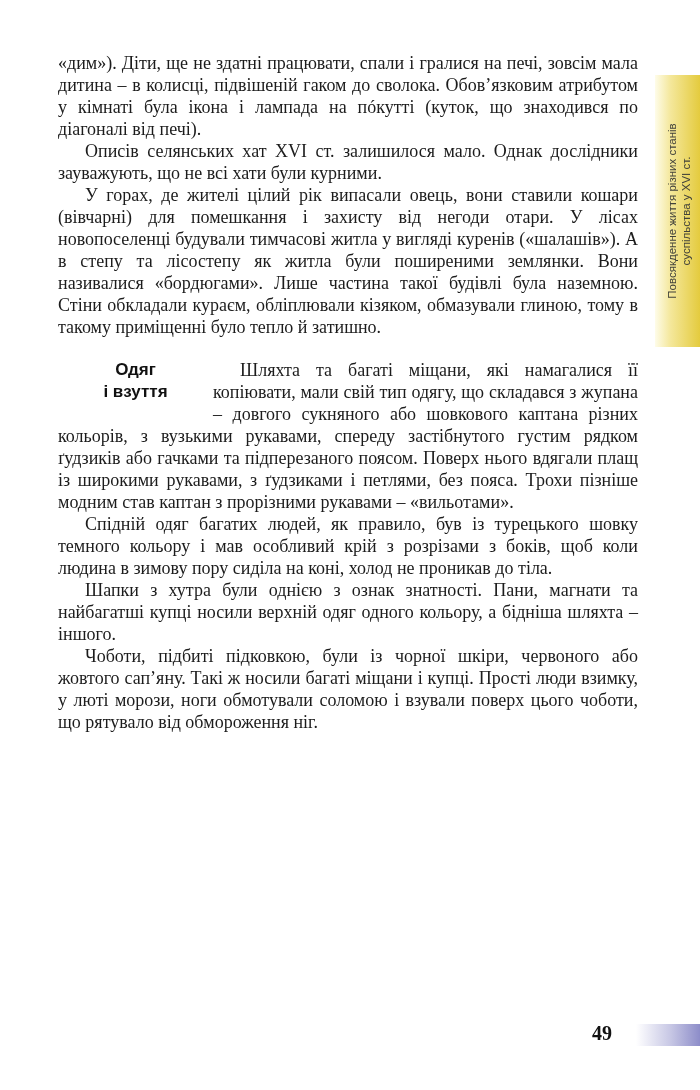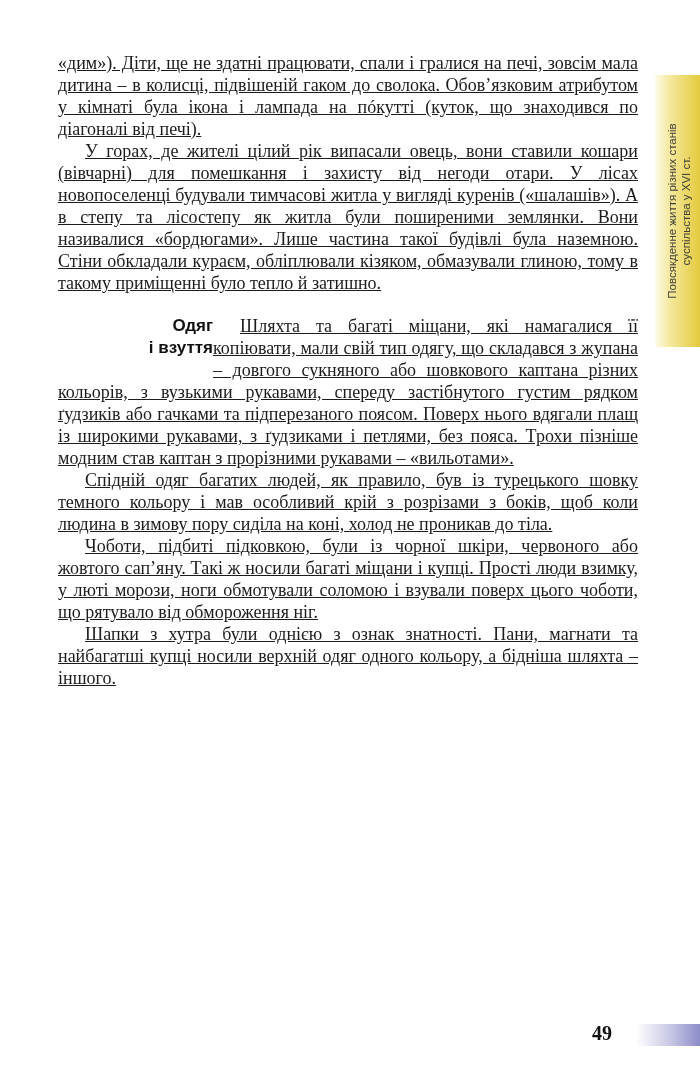--- a/index.html
+++ b/index.html
@@ -9,33 +9,32 @@
     background:#ffffff;
     overflow:hidden;
     font-family:"Liberation Serif", serif;
   }
   .text-col{
     position:absolute;
     left:58px;top:52px;width:580px;
     font-size:18px;line-height:22px;
     text-align:justify;
     color:#1c1c1c;
-    text-decoration:underline;
   }
   .text-col p{margin:0;text-indent:27px;}
   .text-col p.no-indent{text-indent:0;}
   .section{margin-top:21px;}
   .section-head{
     float:left;
     width:155px;height:66px;
     font-family:"Liberation Sans", sans-serif;
     font-weight:bold;
     font-size:17px;line-height:22px;
     color:#111111;
-    text-align:right;
+    text-align:center;
     text-indent:0;
   }
   .side-tab{
     position:absolute;
     left:655px;top:75px;width:45px;height:272px;
     background:linear-gradient(to right,#fefce9 0%,#f4e79a 35%,#e4cb3e 100%);
   }
   .tab-text-wrap{
     position:absolute;
     left:50%;top:50%;
@@ -64,31 +63,32 @@
     background:linear-gradient(to right,#ffffff 0%,#c6c6e4 55%,#8d8dc9 100%);
   }
 </style>
 </head>
 <body>
 
 <div class="page">
 
   <div class="text-col">
     <p class="no-indent">«дим»). Діти, ще не здатні працювати, спали і гралися на печі, зовсім мала дитина – в колисці, підвішеній гаком до сволока. Обов’язковим атрибутом у кімнаті була ікона і лампада на пóкутті (куток, що знаходився по діагоналі від печі).</p>
+    <p>Описів селянських хат XVI ст. залишилося мало. Однак дослідники зауважують, що не всі хати були курними.</p>
     <p>У горах, де жителі цілий рік випасали овець, вони ставили кошари (вівчарні) для помешкання і захисту від негоди отари. У лісах новопоселенці будували тимчасові житла у вигляді куренів («шалашів»). А в степу та лісостепу як житла були поширеними землянки. Вони називалися «бордюгами». Лише частина такої будівлі була наземною. Стіни обкладали кураєм, обліплювали кізяком, обмазували глиною, тому в такому приміщенні було тепло й затишно.</p>
 
     <div class="section">
       <div class="section-head">
         <div>Одяг</div>
         <div>і взуття</div>
       </div>
       <p>Шляхта та багаті міщани, які намагалися її копіювати, мали свій тип одягу, що складався з жупана – довгого сукняного або шовкового каптана різних кольорів, з вузькими рукавами, спереду застібнутого густим рядком ґудзиків або гачками та підперезаного поясом. Поверх нього вдягали плащ із широкими рукавами, з ґудзиками і петлями, без пояса. Трохи пізніше модним став каптан з прорізними рукавами – «вильотами».</p>
       <p>Спідній одяг багатих людей, як правило, був із турецького шовку темного кольору і мав особливий крій з розрізами з боків, щоб коли людина в зимову пору сиділа на коні, холод не проникав до тіла.</p>
+      <p>Шапки з хутра були однією з ознак знатності. Пани, магнати та найбагатші купці носили верхній одяг одного кольору, а бідніша шляхта – іншого.</p>
       <p>Чоботи, підбиті підковкою, були із чорної шкіри, червоного або жовтого сап’яну. Такі ж носили багаті міщани і купці. Прості люди взимку, у люті морози, ноги обмотували соломою і взували поверх цього чоботи, що рятувало від обмороження ніг.</p>
-      <p>Шапки з хутра були однією з ознак знатності. Пани, магнати та найбагатші купці носили верхній одяг одного кольору, а бідніша шляхта – іншого.</p>
     </div>
   </div>
 
   <div class="side-tab">
     <div class="tab-text-wrap">
       <span>Повсякденне життя різних станів</span>
       <span>суспільства у XVI ст.</span>
     </div>
   </div>
 

